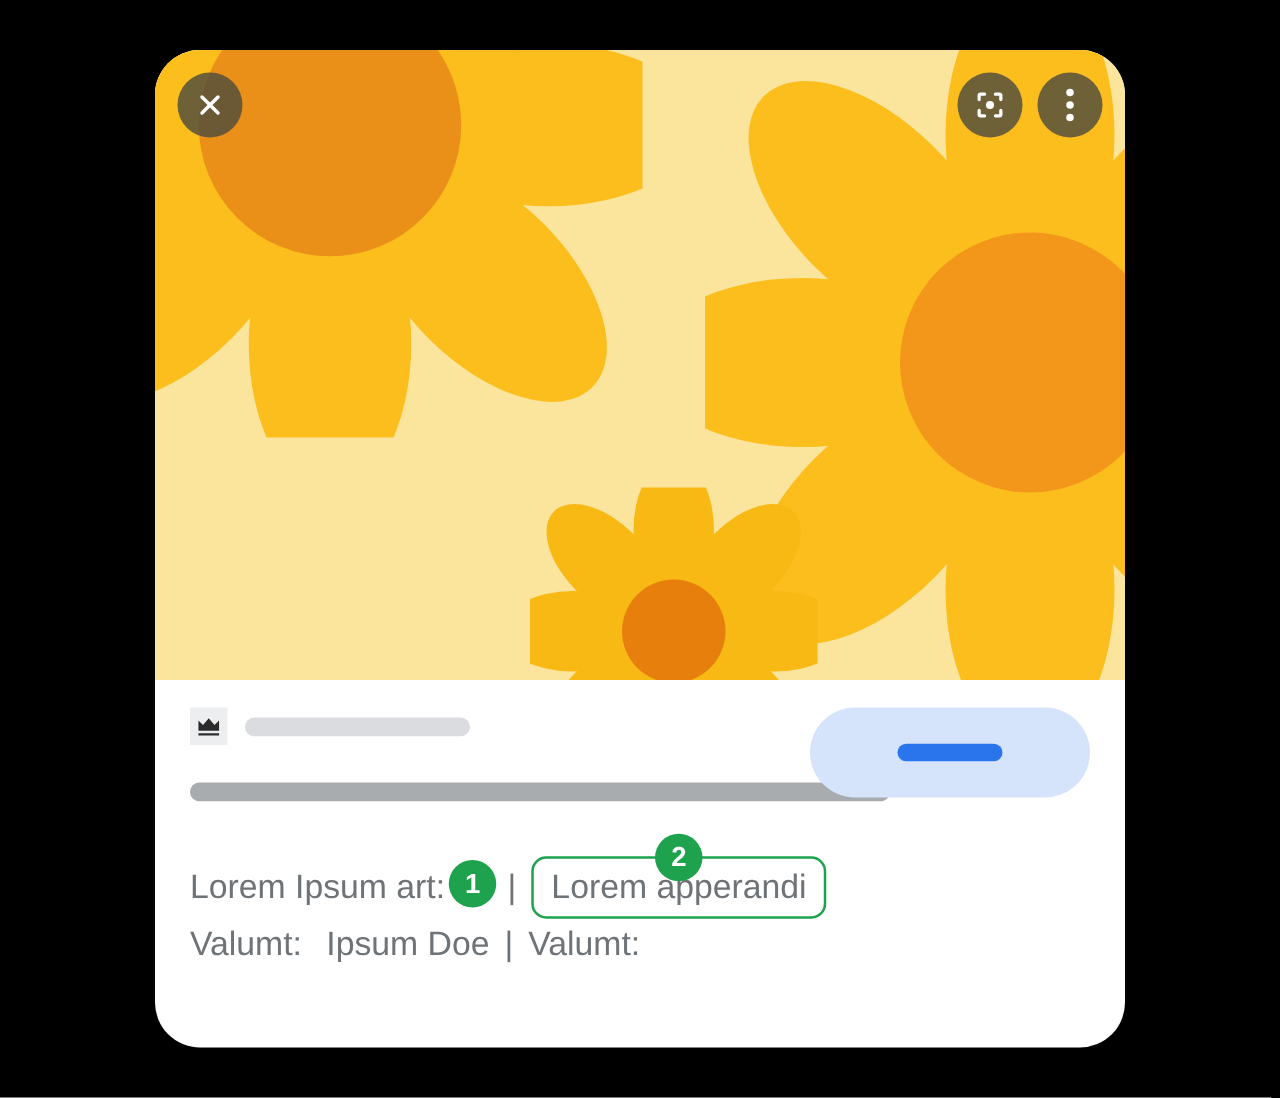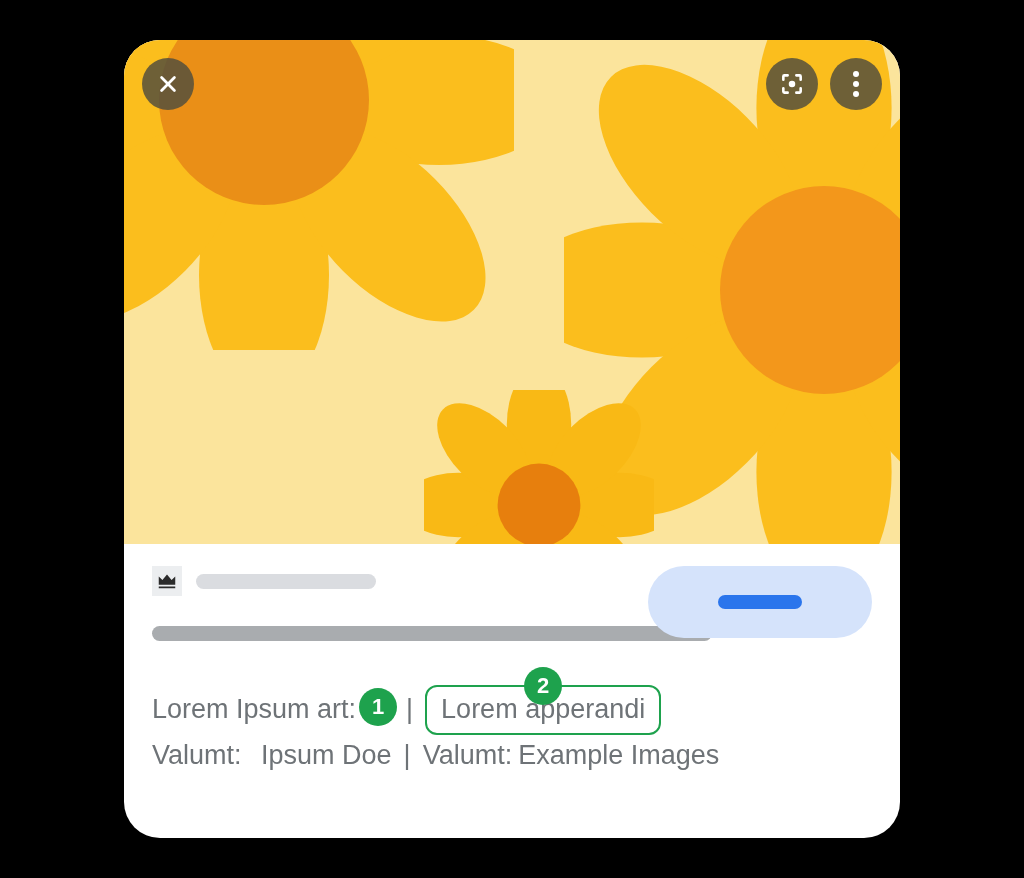--- a/index.html
+++ b/index.html
@@ -232,18 +232,17 @@
           <span class="chip-num">2</span>
           <span>Lorem apperandi</span>
         </span>
       </div>
       <div class="meta-row">
         <span>Valumt:</span>
         <span>&nbsp;</span>
         <span>Ipsum Doe</span>
         <span class="sep">|</span>
         <span>Valumt:</span>
-        <span>Example Images</span>
       </div>
     </div>
   </div>
 
 </div>
 
 </body></html>

